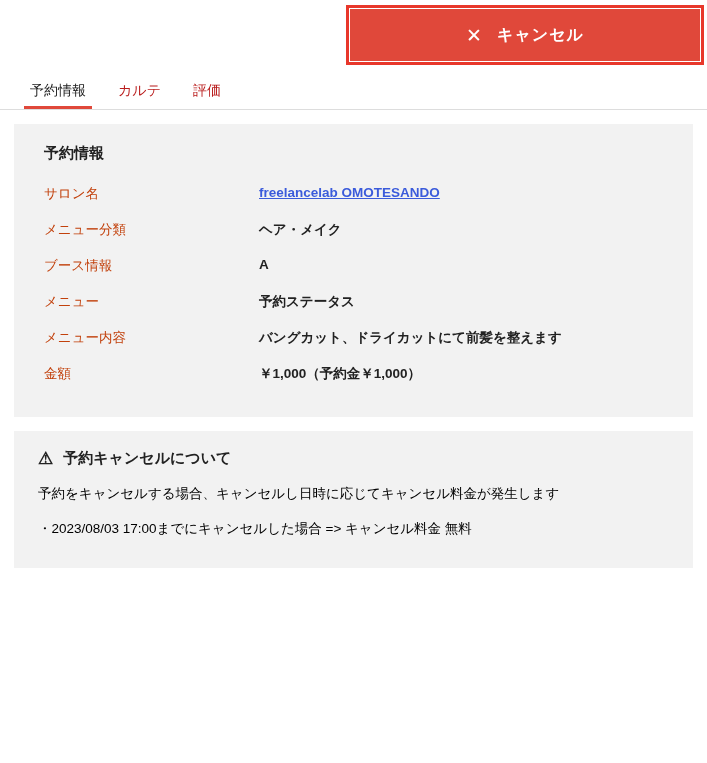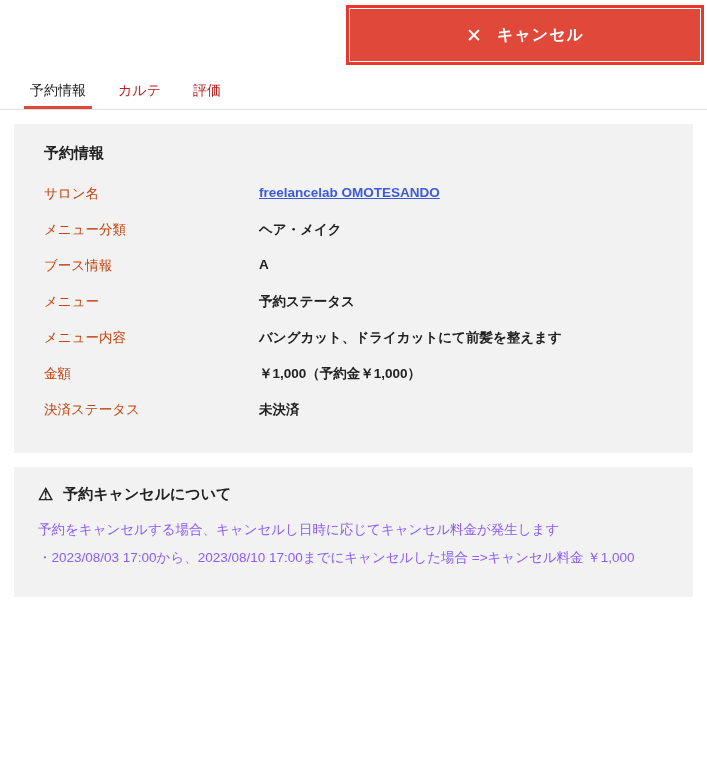--- a/index.html
+++ b/index.html
@@ -141,22 +141,22 @@
     color: #222222;
     margin-bottom: 16px;
   }
   .warn-icon {
     font-size: 17px;
     line-height: 1;
     color: #222222;
   }
   .notice-line {
     font-size: 13.5px;
-    color: #8b5cf6;
-    margin: 8px 0 8px 0;
+    color: #000000;
+    margin: 15px 0 8px 0;
     line-height: 1.5;
   }
 </style>
 </head>
 <body>
 
 <div class="top-bar">
   <div class="cancel-highlight"></div>
   <button class="cancel-button">
     <span class="x-icon">✕</span>
@@ -200,29 +200,25 @@
         <td class="value">予約ステータス</td>
       </tr>
       <tr>
         <td class="label">メニュー内容</td>
         <td class="value">バングカット、ドライカットにて前髪を整えます</td>
       </tr>
       <tr>
         <td class="label">金額</td>
         <td class="value price">￥1,000（予約金￥1,000）</td>
       </tr>
-      <tr>
-        <td class="label">決済ステータス</td>
-        <td class="value">未決済</td>
-      </tr>
     </tbody>
       </table>
   </div>
 </div>
 
 <div class="notice">
   <div class="notice-head">
     <span class="warn-icon">⚠</span>
     <span>予約キャンセルについて</span>
   </div>
   <p class="notice-line">予約をキャンセルする場合、キャンセルし日時に応じてキャンセル料金が発生します</p>
-  <p class="notice-line">・2023/08/03 17:00から、2023/08/10  17:00までにキャンセルした場合 =&gt;キャンセル料金 ￥1,000</p>
+  <p class="notice-line">・2023/08/03 17:00までにキャンセルした場合 =&gt; キャンセル料金 無料</p>
 </div>
 
 </body></html>

